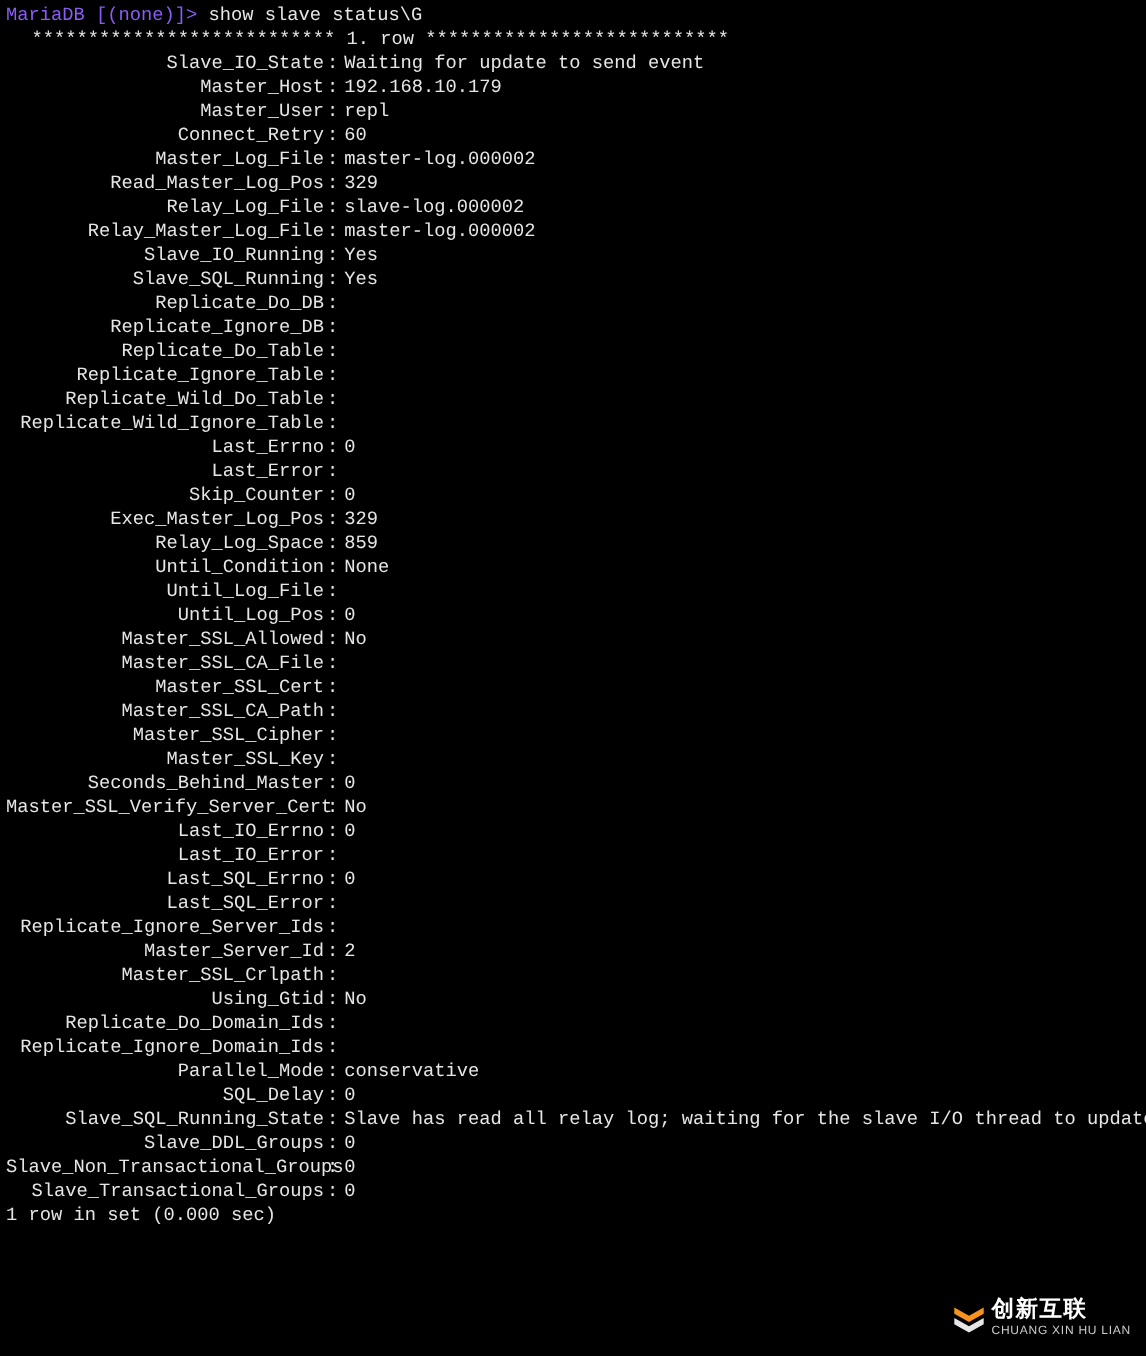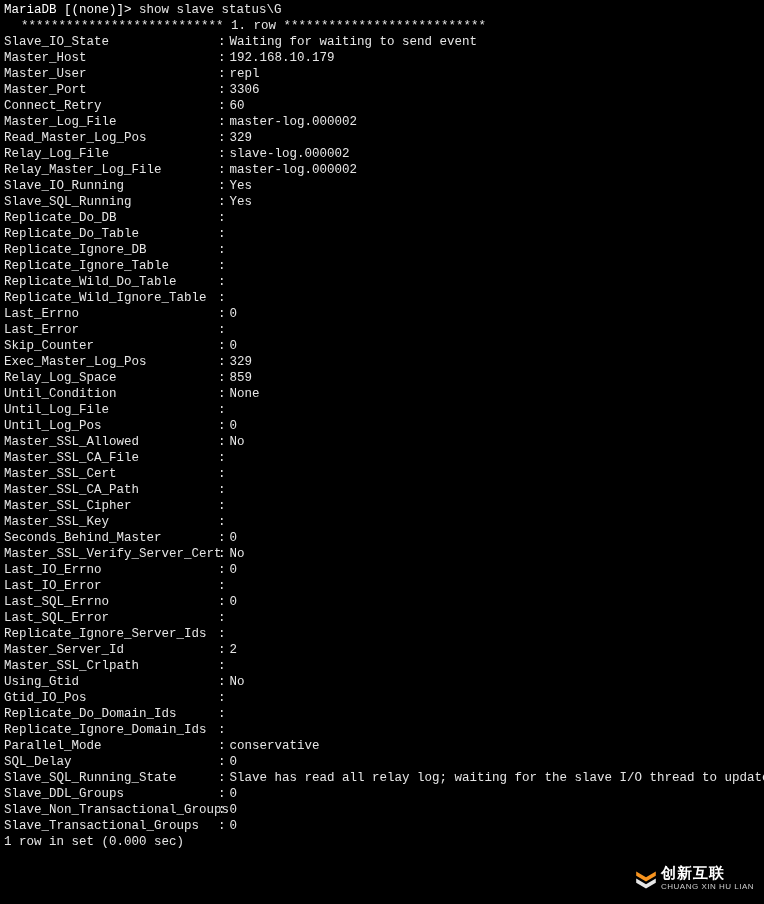--- a/index.html
+++ b/index.html
@@ -9,27 +9,27 @@
     font-size: 12.5px;
     color: #e6e6e6;
     width: 764px;
     height: 904px;
     position: relative;
     overflow: hidden;
     padding: 2px 4px;
     line-height: 16px;
     white-space: nowrap;
   }
-  .prompt-line .prompt { color: #ffffff; }
+  .prompt-line .prompt { color: #8b5cf6; }
   .row-header { color: #e6e6e6; margin-left: 17px; }
   .kv-row { display: block; }
   .kv-label {
     display: inline-block;
     width: 214px;
-    text-align: left;
+    text-align: right;
     padding-right: 2px;
   }
   .kv-colon { padding-right: 4px; }
   .kv-value { }
   .footer-line { }
   .watermark {
     position: absolute;
     right: 10px;
     bottom: 10px;
     display: flex;
@@ -51,34 +51,33 @@
 <body>
 
 <div class="prompt-line">
   <span class="prompt">MariaDB [(none)]&gt;</span>
   <span>show slave status\G</span>
 </div>
 
 <div class="row-header">*************************** 1. row ***************************</div>
 
 <div id="kv-container">
-    <div class="kv-row"><span class="kv-label">Slave_IO_State</span><span class="kv-colon">:</span><span class="kv-value">Waiting for waiting to send event</span></div>
+    <div class="kv-row"><span class="kv-label">Slave_IO_State</span><span class="kv-colon">:</span><span class="kv-value">Waiting for update to send event</span></div>
     <div class="kv-row"><span class="kv-label">Master_Host</span><span class="kv-colon">:</span><span class="kv-value">192.168.10.179</span></div>
     <div class="kv-row"><span class="kv-label">Master_User</span><span class="kv-colon">:</span><span class="kv-value">repl</span></div>
-    <div class="kv-row"><span class="kv-label">Master_Port</span><span class="kv-colon">:</span><span class="kv-value">3306</span></div>
     <div class="kv-row"><span class="kv-label">Connect_Retry</span><span class="kv-colon">:</span><span class="kv-value">60</span></div>
     <div class="kv-row"><span class="kv-label">Master_Log_File</span><span class="kv-colon">:</span><span class="kv-value">master-log.000002</span></div>
     <div class="kv-row"><span class="kv-label">Read_Master_Log_Pos</span><span class="kv-colon">:</span><span class="kv-value">329</span></div>
     <div class="kv-row"><span class="kv-label">Relay_Log_File</span><span class="kv-colon">:</span><span class="kv-value">slave-log.000002</span></div>
     <div class="kv-row"><span class="kv-label">Relay_Master_Log_File</span><span class="kv-colon">:</span><span class="kv-value">master-log.000002</span></div>
     <div class="kv-row"><span class="kv-label">Slave_IO_Running</span><span class="kv-colon">:</span><span class="kv-value">Yes</span></div>
     <div class="kv-row"><span class="kv-label">Slave_SQL_Running</span><span class="kv-colon">:</span><span class="kv-value">Yes</span></div>
     <div class="kv-row"><span class="kv-label">Replicate_Do_DB</span><span class="kv-colon">:</span><span class="kv-value"></span></div>
+    <div class="kv-row"><span class="kv-label">Replicate_Ignore_DB</span><span class="kv-colon">:</span><span class="kv-value"></span></div>
     <div class="kv-row"><span class="kv-label">Replicate_Do_Table</span><span class="kv-colon">:</span><span class="kv-value"></span></div>
-    <div class="kv-row"><span class="kv-label">Replicate_Ignore_DB</span><span class="kv-colon">:</span><span class="kv-value"></span></div>
     <div class="kv-row"><span class="kv-label">Replicate_Ignore_Table</span><span class="kv-colon">:</span><span class="kv-value"></span></div>
     <div class="kv-row"><span class="kv-label">Replicate_Wild_Do_Table</span><span class="kv-colon">:</span><span class="kv-value"></span></div>
     <div class="kv-row"><span class="kv-label">Replicate_Wild_Ignore_Table</span><span class="kv-colon">:</span><span class="kv-value"></span></div>
     <div class="kv-row"><span class="kv-label">Last_Errno</span><span class="kv-colon">:</span><span class="kv-value">0</span></div>
     <div class="kv-row"><span class="kv-label">Last_Error</span><span class="kv-colon">:</span><span class="kv-value"></span></div>
     <div class="kv-row"><span class="kv-label">Skip_Counter</span><span class="kv-colon">:</span><span class="kv-value">0</span></div>
     <div class="kv-row"><span class="kv-label">Exec_Master_Log_Pos</span><span class="kv-colon">:</span><span class="kv-value">329</span></div>
     <div class="kv-row"><span class="kv-label">Relay_Log_Space</span><span class="kv-colon">:</span><span class="kv-value">859</span></div>
     <div class="kv-row"><span class="kv-label">Until_Condition</span><span class="kv-colon">:</span><span class="kv-value">None</span></div>
     <div class="kv-row"><span class="kv-label">Until_Log_File</span><span class="kv-colon">:</span><span class="kv-value"></span></div>
@@ -92,21 +91,20 @@
     <div class="kv-row"><span class="kv-label">Seconds_Behind_Master</span><span class="kv-colon">:</span><span class="kv-value">0</span></div>
     <div class="kv-row"><span class="kv-label">Master_SSL_Verify_Server_Cert</span><span class="kv-colon">:</span><span class="kv-value">No</span></div>
     <div class="kv-row"><span class="kv-label">Last_IO_Errno</span><span class="kv-colon">:</span><span class="kv-value">0</span></div>
     <div class="kv-row"><span class="kv-label">Last_IO_Error</span><span class="kv-colon">:</span><span class="kv-value"></span></div>
     <div class="kv-row"><span class="kv-label">Last_SQL_Errno</span><span class="kv-colon">:</span><span class="kv-value">0</span></div>
     <div class="kv-row"><span class="kv-label">Last_SQL_Error</span><span class="kv-colon">:</span><span class="kv-value"></span></div>
     <div class="kv-row"><span class="kv-label">Replicate_Ignore_Server_Ids</span><span class="kv-colon">:</span><span class="kv-value"></span></div>
     <div class="kv-row"><span class="kv-label">Master_Server_Id</span><span class="kv-colon">:</span><span class="kv-value">2</span></div>
     <div class="kv-row"><span class="kv-label">Master_SSL_Crlpath</span><span class="kv-colon">:</span><span class="kv-value"></span></div>
     <div class="kv-row"><span class="kv-label">Using_Gtid</span><span class="kv-colon">:</span><span class="kv-value">No</span></div>
-    <div class="kv-row"><span class="kv-label">Gtid_IO_Pos</span><span class="kv-colon">:</span><span class="kv-value"></span></div>
     <div class="kv-row"><span class="kv-label">Replicate_Do_Domain_Ids</span><span class="kv-colon">:</span><span class="kv-value"></span></div>
     <div class="kv-row"><span class="kv-label">Replicate_Ignore_Domain_Ids</span><span class="kv-colon">:</span><span class="kv-value"></span></div>
     <div class="kv-row"><span class="kv-label">Parallel_Mode</span><span class="kv-colon">:</span><span class="kv-value">conservative</span></div>
     <div class="kv-row"><span class="kv-label">SQL_Delay</span><span class="kv-colon">:</span><span class="kv-value">0</span></div>
     <div class="kv-row"><span class="kv-label">Slave_SQL_Running_State</span><span class="kv-colon">:</span><span class="kv-value">Slave has read all relay log; waiting for the slave I/O thread to update it</span></div>
     <div class="kv-row"><span class="kv-label">Slave_DDL_Groups</span><span class="kv-colon">:</span><span class="kv-value">0</span></div>
     <div class="kv-row"><span class="kv-label">Slave_Non_Transactional_Groups</span><span class="kv-colon">:</span><span class="kv-value">0</span></div>
     <div class="kv-row"><span class="kv-label">Slave_Transactional_Groups</span><span class="kv-colon">:</span><span class="kv-value">0</span></div>
   </div>
 

